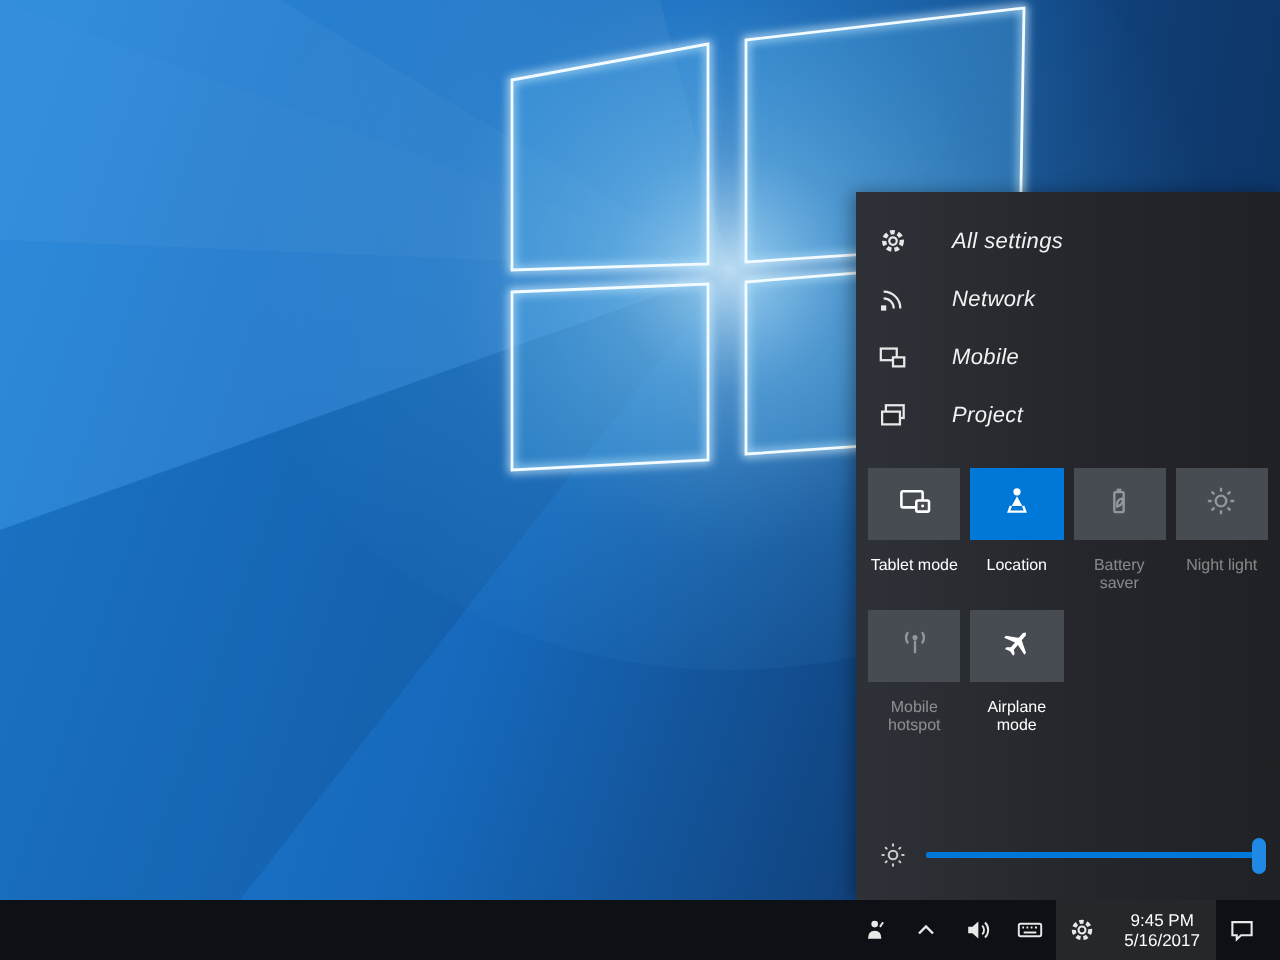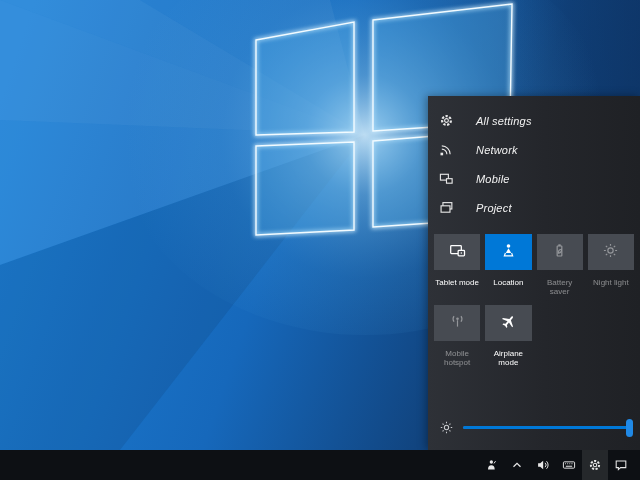--- a/index.html
+++ b/index.html
@@ -267,20 +267,24 @@
           <rect x="1.6" y="4.4" width="12.8" height="7.2" rx="1"></rect>
           <path d="M3.6 6.6h1 M6 6.6h1 M8.4 6.6h1 M10.8 6.6h1.2 M4.4 9.4h7.2" stroke-width="1.2"></path>
         </svg>
       </div>
       <div class="tray-cell active">
         <svg viewBox="0 0 16 16">
           <circle cx="8" cy="8" r="4.7" fill="none" stroke="#e8e8e8" stroke-width="2.3" stroke-dasharray="2.45 1.65"></circle>
           <circle cx="8" cy="8" r="2" fill="none" stroke="#e8e8e8" stroke-width="1.2"></circle>
         </svg>
       </div>
+      <div class="clock-cell">
+        <span class="t">9:45 PM</span>
+        <span class="t">5/16/2017</span>
+      </div>
       <div class="tray-cell">
         <svg viewBox="0 0 16 16" fill="none" stroke="#e8e8e8" stroke-width="1.2">
           <path d="M2.5 3.5 H13.5 V11 H7.5 L5 13.3 V11 H2.5 Z"></path>
         </svg>
       </div>
       <div class="tray-end"></div>
     </div>
   </div>
 </div>
 

